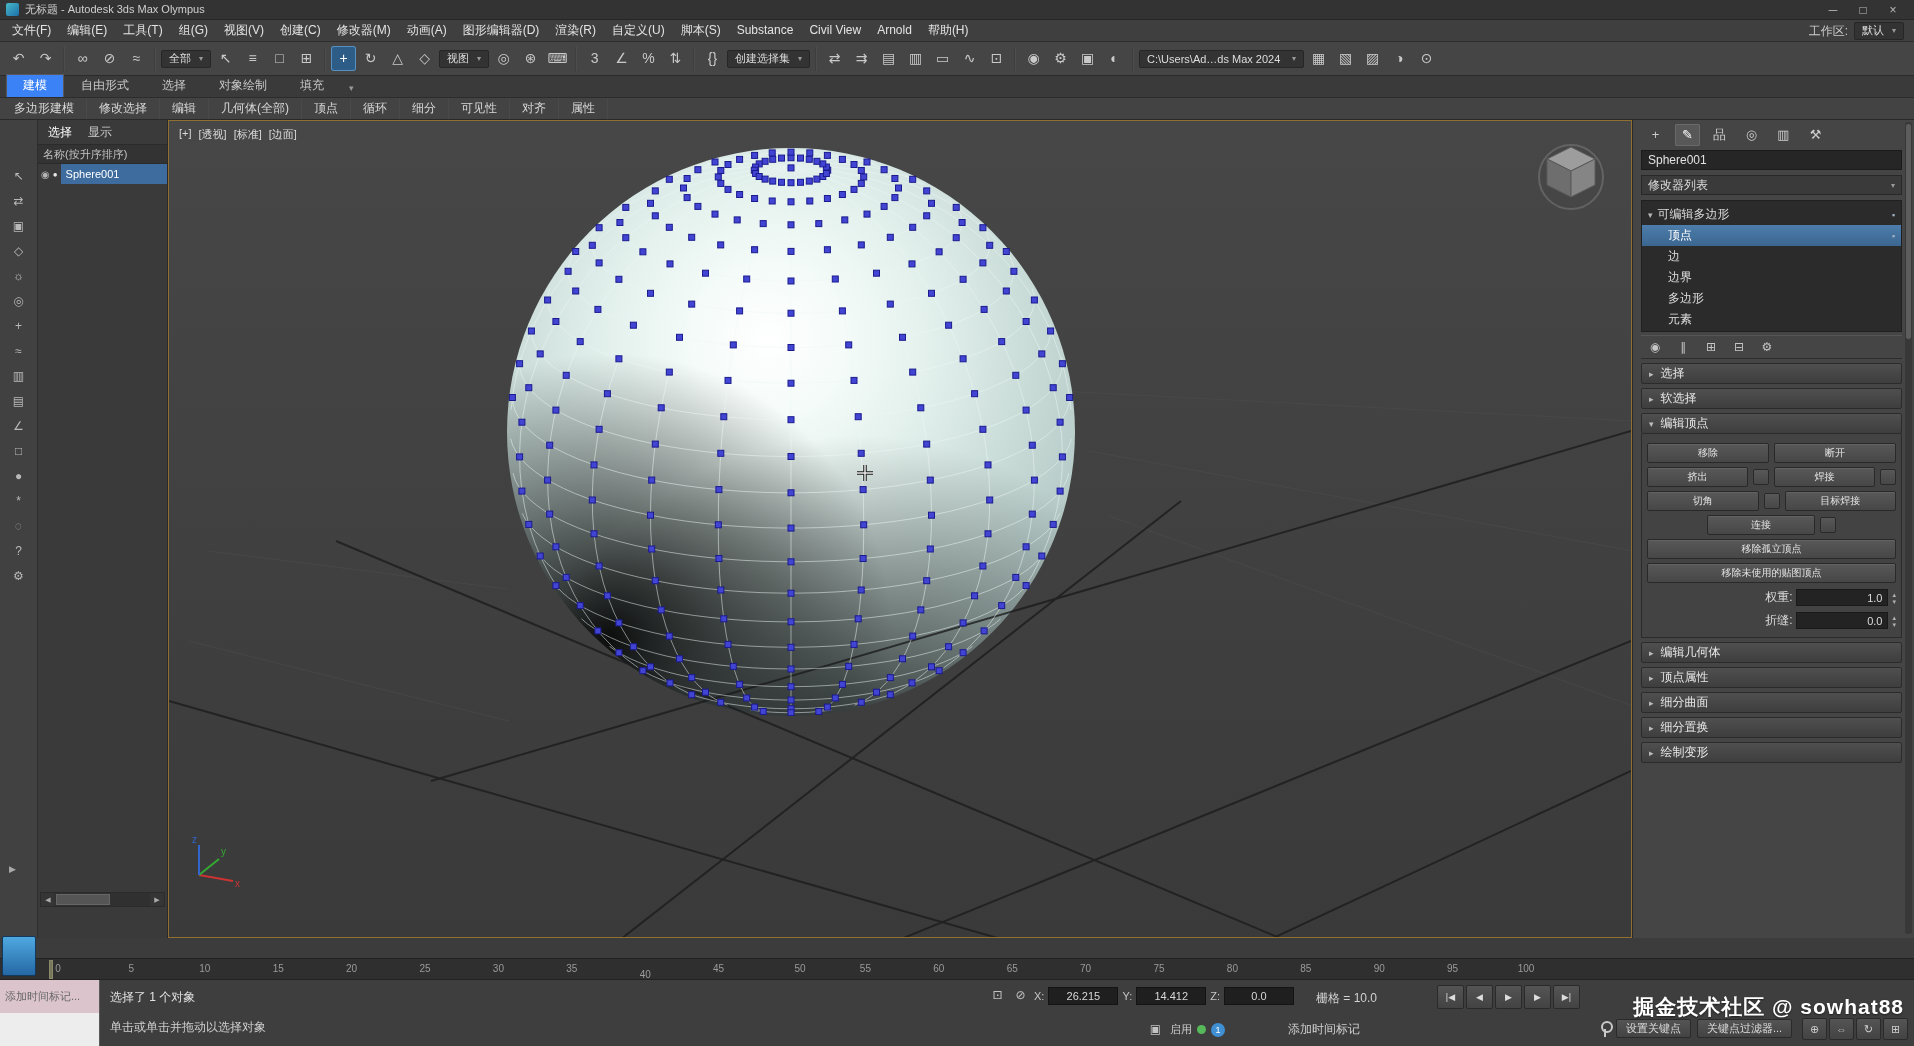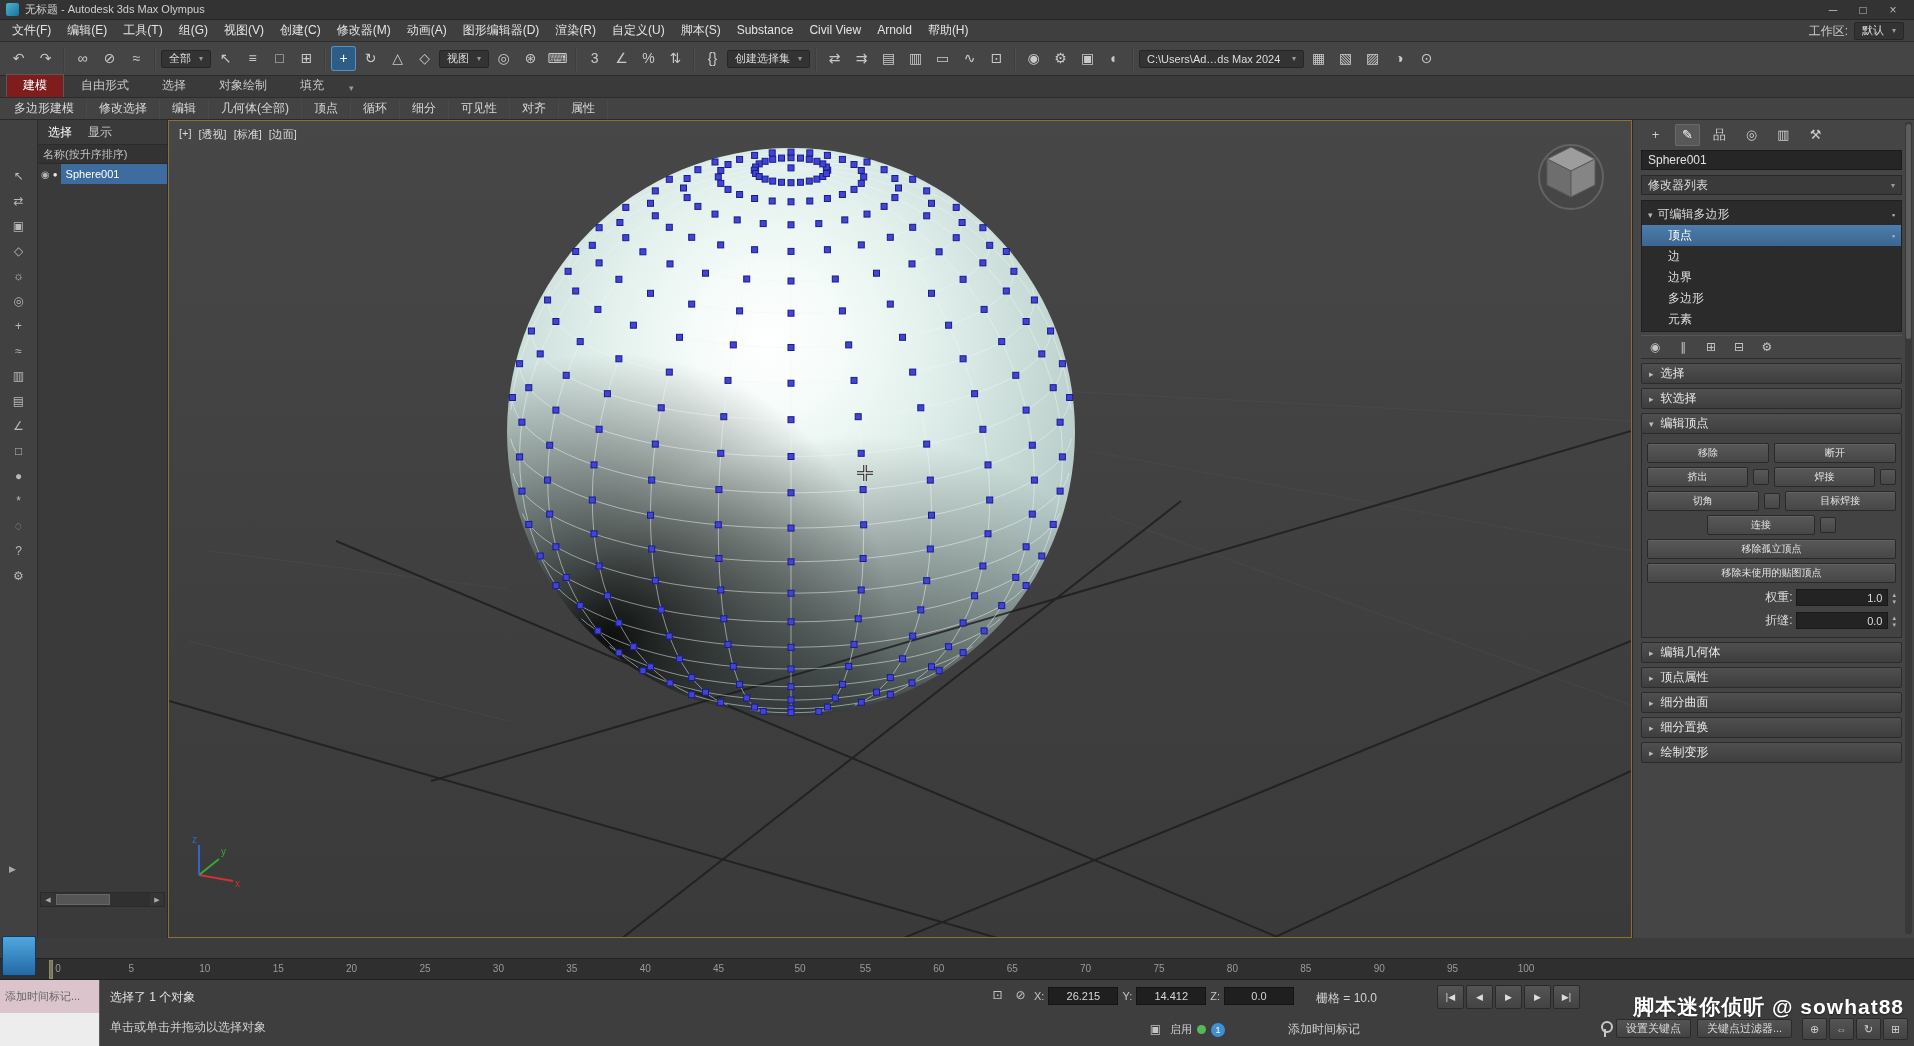--- a/index.html
+++ b/index.html
@@ -25,21 +25,21 @@
 
 
 .toolbar{position:absolute;left:0;top:42px;width:100%;height:34px;background:#454545;border-bottom:1px solid #2b2b2b;display:flex;align-items:center;gap:2px;padding:0 6px}
 .tb-icon{width:25px;height:25px;line-height:25px;text-align:center;font-size:14px;color:#c9c9c9;border-radius:3px;flex:none}
 .tb-icon.active{background:#2d5d86;box-shadow:inset 0 0 0 1px #5591c2;color:#fff}
 .tb-sep{width:2px;height:24px;flex:none;background:linear-gradient(90deg,#353535,#565656);margin:0 3px}
 
 
 .ribbon-tabs{position:absolute;left:0;top:76px;width:100%;height:22px;background:#3a3a3a;border-bottom:1px solid #2c2c2c;display:flex;align-items:flex-end;padding:0 6px;gap:1px}
 .rtab{padding:2px 16px 3px;font-size:12px;color:#c8c8c8;white-space:nowrap}
-.rtab.active{background:#7f1d1d;color:#fff;border:1px solid #585858;border-bottom:none}
+.rtab.active{background:#3b82f6;color:#fff;border:1px solid #585858;border-bottom:none}
 .rib-chevron{margin:0 0 4px 8px;color:#999;font-size:9px;align-self:flex-end}
 .ribbon-panels{position:absolute;left:0;top:98px;width:100%;height:22px;background:#434343;border-bottom:1px solid #292929;display:flex;padding:0 2px}
 .rpanel{padding:0 12px;font-size:12px;color:#d8d8d8;height:100%;line-height:21px;border-right:1px solid rgba(255,255,255,.04);white-space:nowrap}
 
 
 .left-strip{position:absolute;left:0;top:120px;width:38px;height:818px;background:#414141;border-right:1px solid #2e2e2e}
 #strip-icons{margin-top:46px;display:flex;flex-direction:column;align-items:center;gap:5px}
 .strip-icon{width:26px;height:20px;line-height:20px;text-align:center;font-size:12px;color:#b8b8b8}
 .strip-overflow{position:absolute;left:9px;top:744px;font-size:9px;color:#aaa}
 
@@ -796,21 +796,21 @@
   <div class="ruler">
     <div id="ruler-labels">
         <span class="ruler-num" style="left: 58px;">0</span>
         <span class="ruler-num" style="left: 131.4px;">5</span>
         <span class="ruler-num" style="left: 204.8px;">10</span>
         <span class="ruler-num" style="left: 278.2px;">15</span>
         <span class="ruler-num" style="left: 351.6px;">20</span>
         <span class="ruler-num" style="left: 425px;">25</span>
         <span class="ruler-num" style="left: 498.4px;">30</span>
         <span class="ruler-num" style="left: 571.8px; text-align: center;">35</span>
-        <span class="ruler-num" style="left: 645.2px;">40</span>
+        <span class="ruler-num" style="left: 645.2px; margin-top: 6px;">40</span>
         <span class="ruler-num" style="left: 718.6px;">45</span>
         <span class="ruler-num" style="left: 792px; margin-left: 8px;">50</span>
         <span class="ruler-num" style="left: 865.4px;">55</span>
         <span class="ruler-num" style="left: 938.8px;">60</span>
         <span class="ruler-num" style="left: 1012.2px;">65</span>
         <span class="ruler-num" style="left: 1085.6px;">70</span>
         <span class="ruler-num" style="left: 1159px;">75</span>
         <span class="ruler-num" style="left: 1232.4px;">80</span>
         <span class="ruler-num" style="left: 1305.8px;">85</span>
         <span class="ruler-num" style="left: 1379.2px;">90</span>
@@ -856,17 +856,17 @@
       <span class="key-icon"></span>
       <span class="sk-btn">设置关键点</span>
       <span class="sk-btn">关键点过滤器...</span>
     </div>
     <div class="navcluster">
       <span class="nav-btn">⊕</span>
       <span class="nav-btn">⇔</span>
       <span class="nav-btn">↻</span>
       <span class="nav-btn">⊞</span>
     </div>
-    <div class="watermark">脚本迷你侦听 @ sowhat88</div>
+    <div class="watermark">掘金技术社区 @ sowhat88</div>
   </div>
 
   <div class="layout-tab"></div>
 </div>
 
 </body></html>

